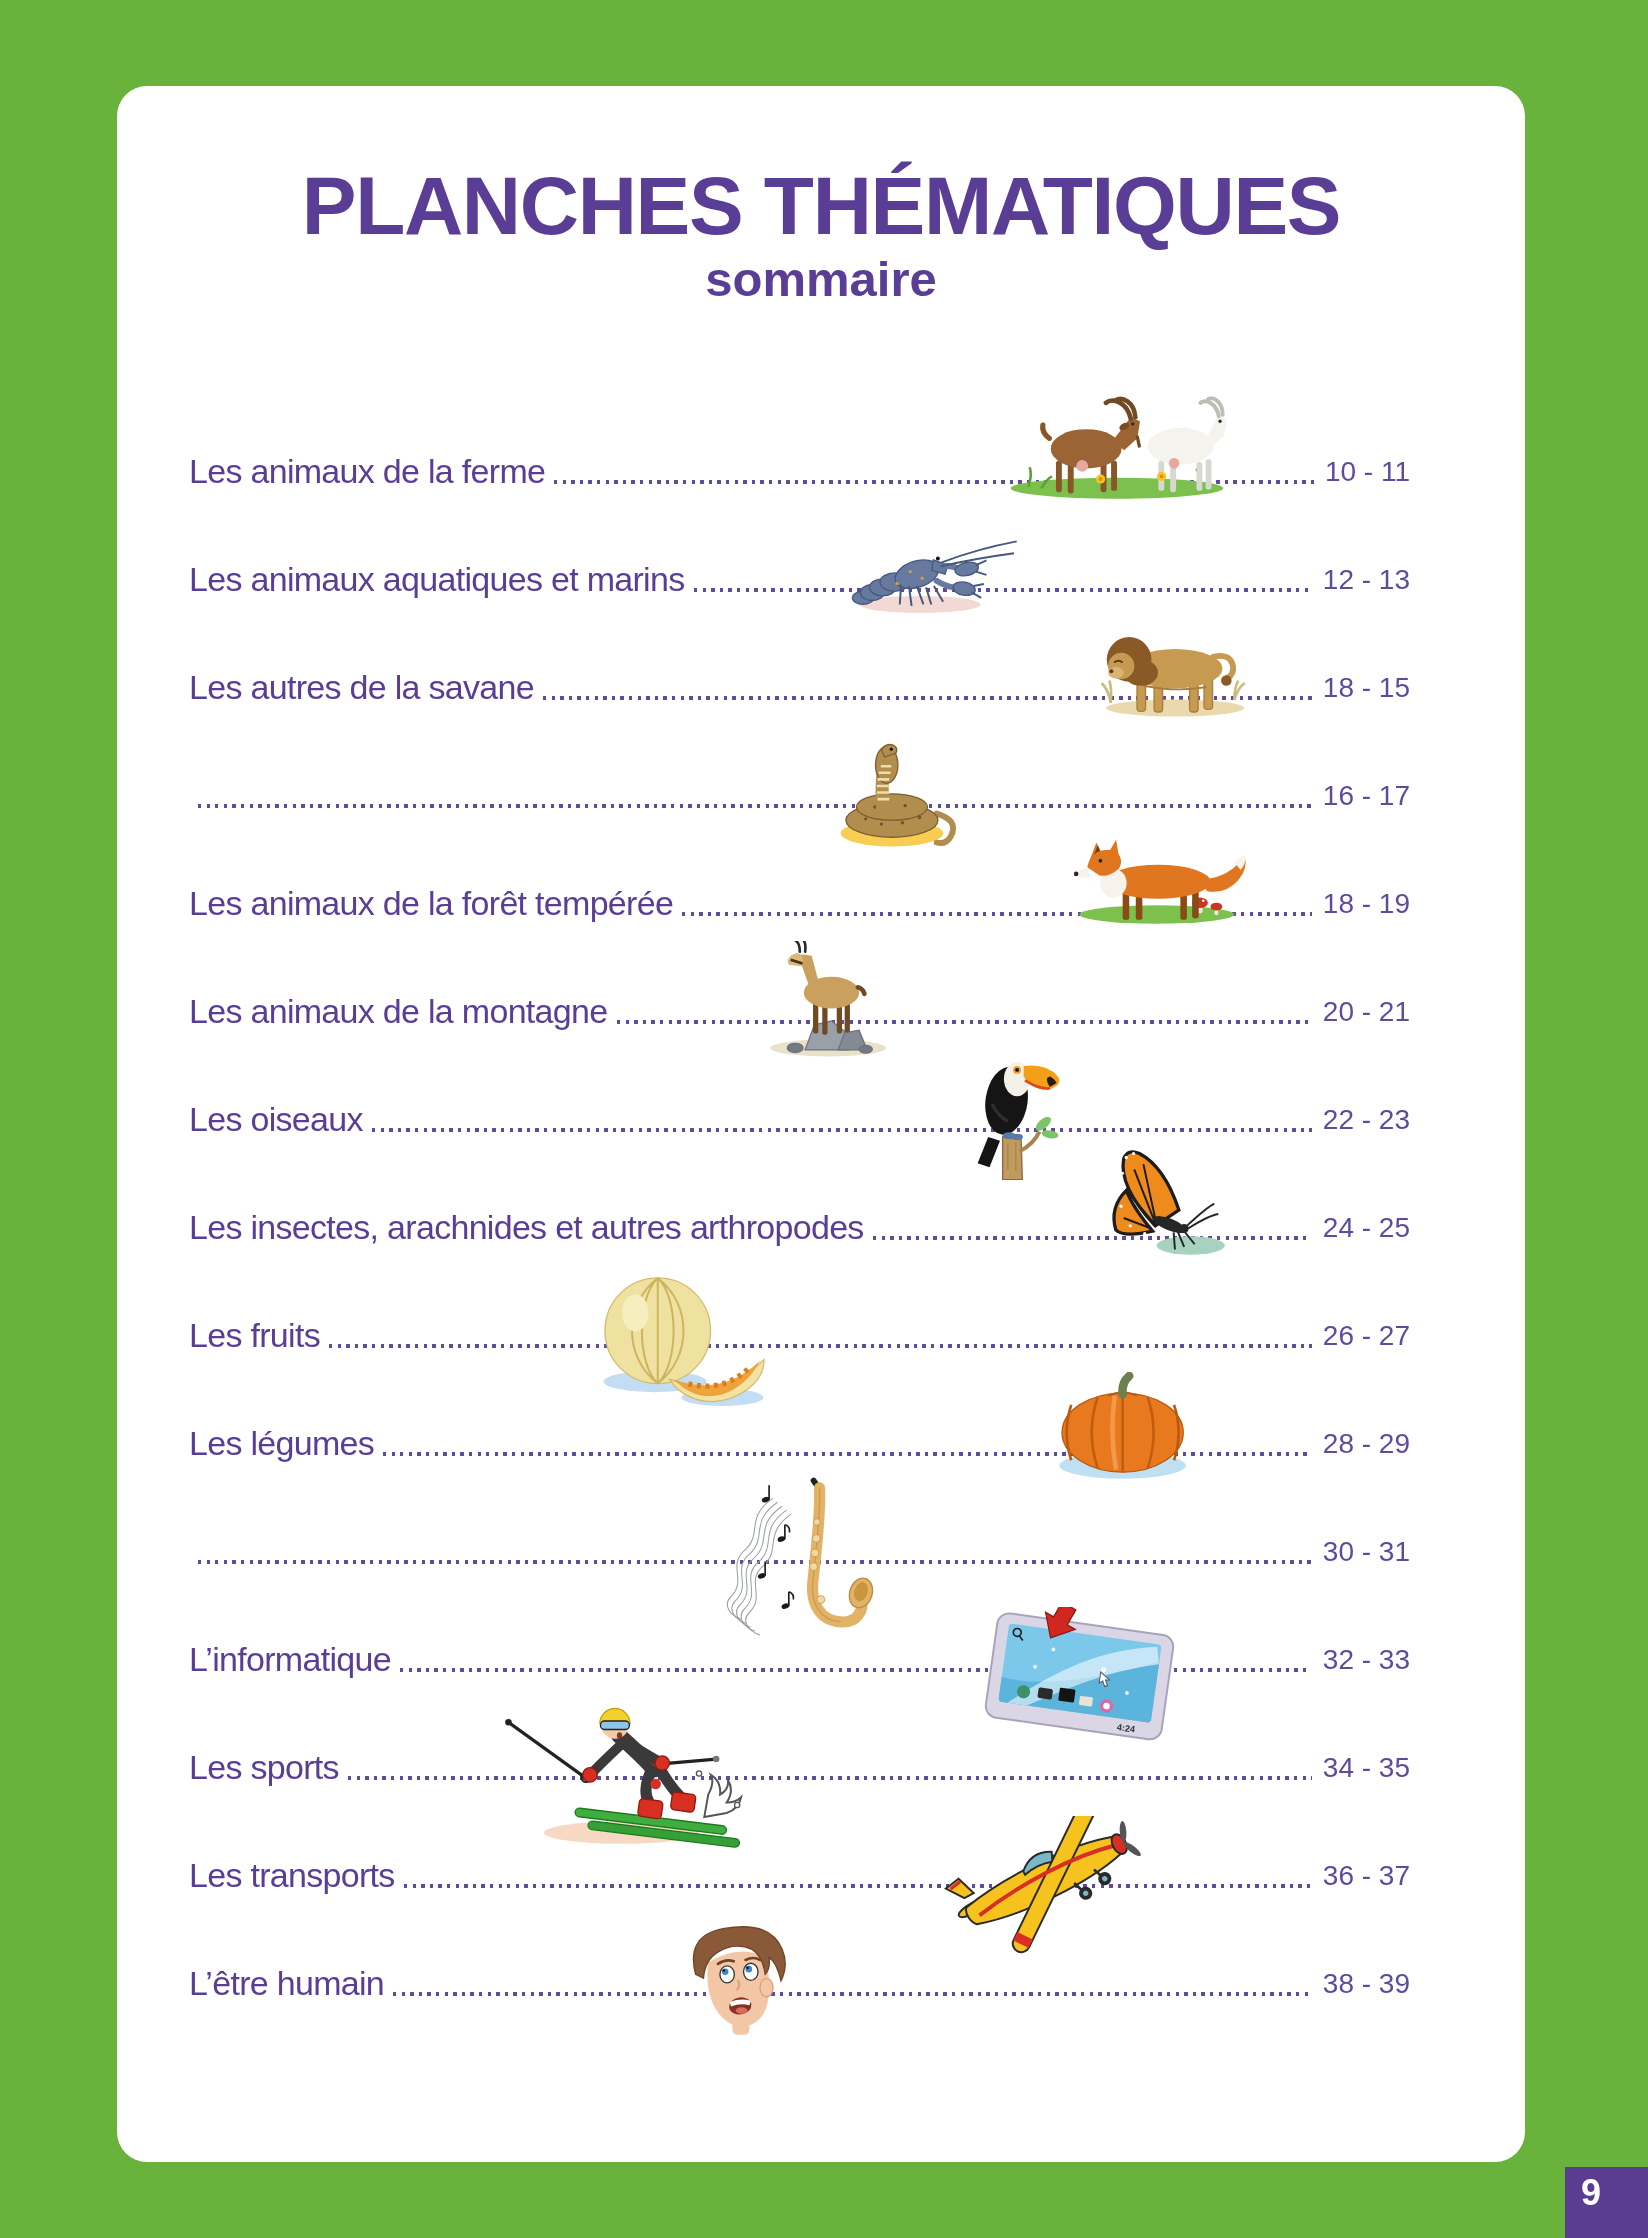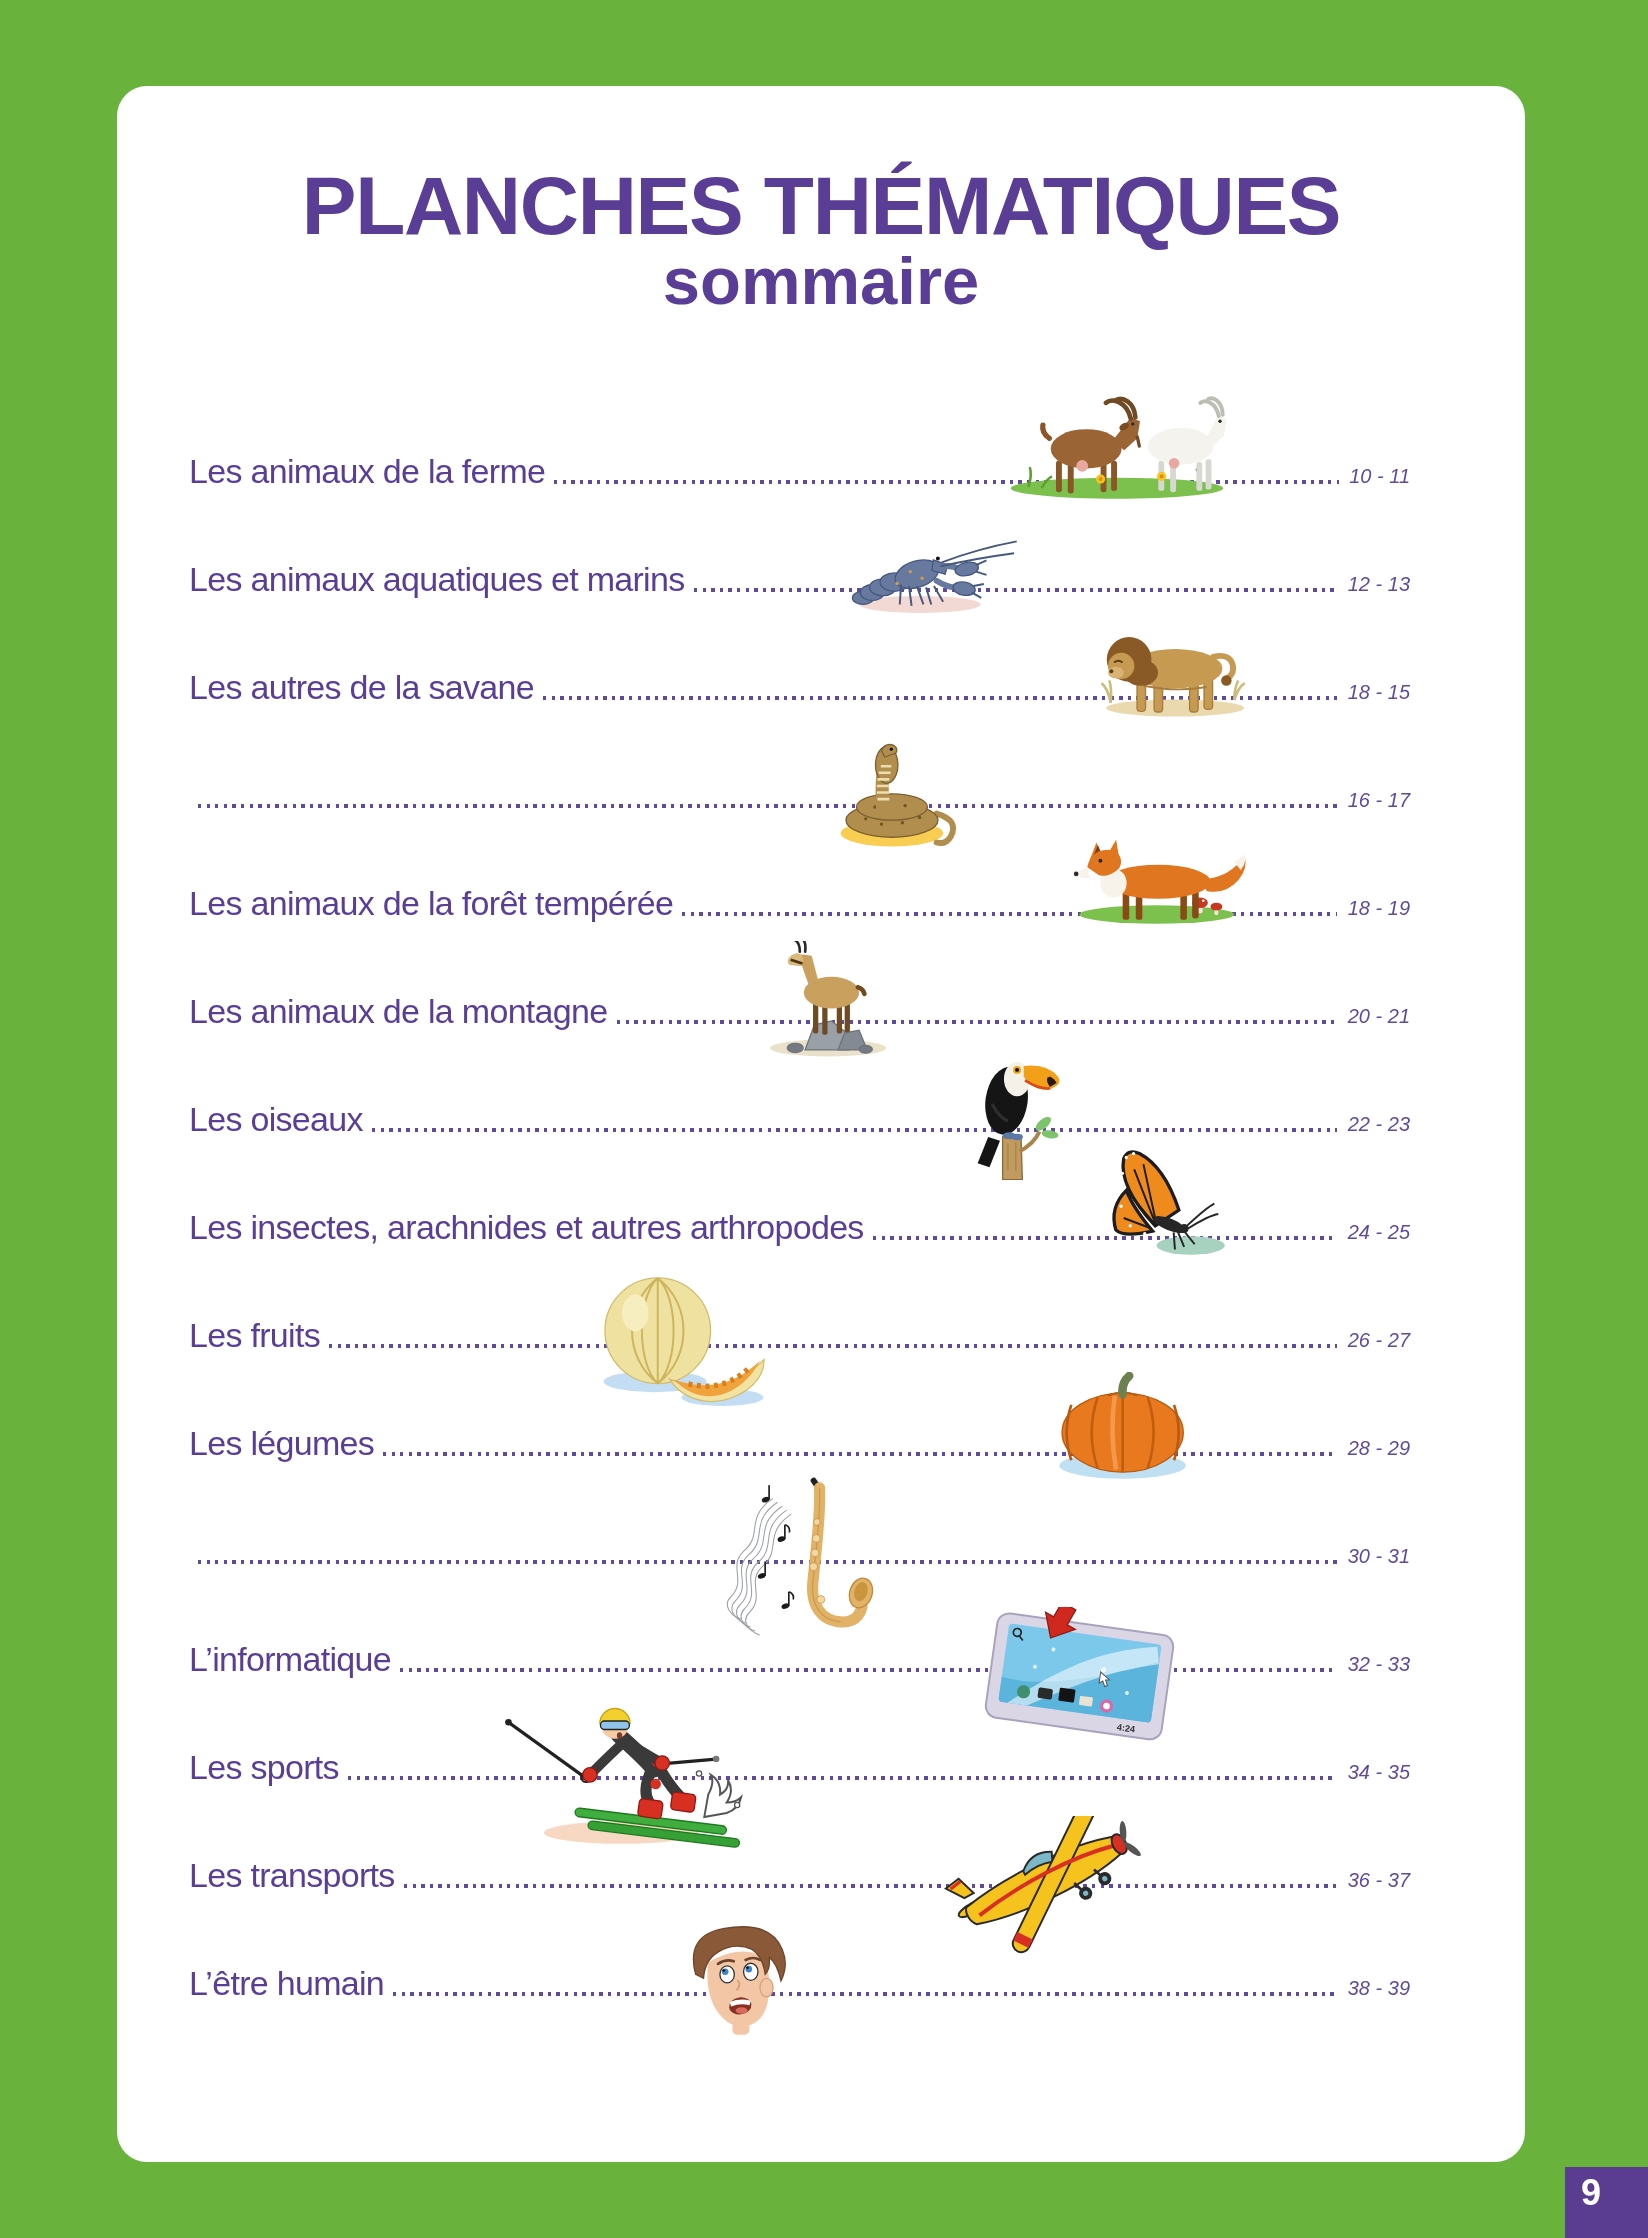--- a/index.html
+++ b/index.html
@@ -12,36 +12,36 @@
   .panel{
     position:absolute;left:117px;top:86px;width:1408px;height:2076px;
     background:var(--panel-white,#ffffff);border-radius:30px;
   }
   .title-block{position:absolute;top:0;left:0;width:100%;padding-top:79px;text-align:center;}
   .title{
     margin:0;font-size:82px;font-weight:bold;letter-spacing:-1.3px;line-height:1;
     color:var(--heading-purple,#5a3e96);
   }
   .subtitle{
-    margin:0 0 0 0;font-size:67px;font-weight:bold;line-height:1;
+    margin:8px 0 0 0;font-size:49px;font-weight:bold;line-height:1;
     color:var(--heading-purple,#5a3e96);
   }
   .toc{position:absolute;left:72px;top:295px;width:1221px;}
   .toc-row{position:relative;height:108px;display:flex;align-items:flex-end;}
   .toc-label{
     font-size:34px;font-weight:normal;letter-spacing:-0.7px;line-height:1;
     color:var(--entry-purple,#5a3e96);white-space:nowrap;margin-bottom:1.3px;z-index:1;
   }
   .toc-dots{
     flex:1;height:3.3px;margin:0 10.5px 5.3px 9.2px;
     background-image:repeating-linear-gradient(to right,var(--leader-purple,#5f4b9d) 0 3.3px,transparent 3.3px 8.6px);
   }
   .toc-pages{
-    font-size:20px;line-height:1;color:var(--leader-purple,#5f4b9d);
-    white-space:nowrap;margin-bottom:2.6px;z-index:1;font-style:italic;
+    font-size:28px;line-height:1;color:var(--leader-purple,#5f4b9d);
+    white-space:nowrap;margin-bottom:2.6px;z-index:1;
   }
   .toc-art{position:absolute;z-index:3;pointer-events:none;}
   .toc-art svg{display:block;width:100%;height:100%;}
   .page-badge{
     position:absolute;right:0;bottom:0;width:84px;height:72px;
     background:var(--badge-purple,#5a3d90);
   }
   .page-badge span{
     display:block;padding:8px 0 0 16px;font-size:36px;font-weight:bold;color:#ffffff;line-height:1;
   }

